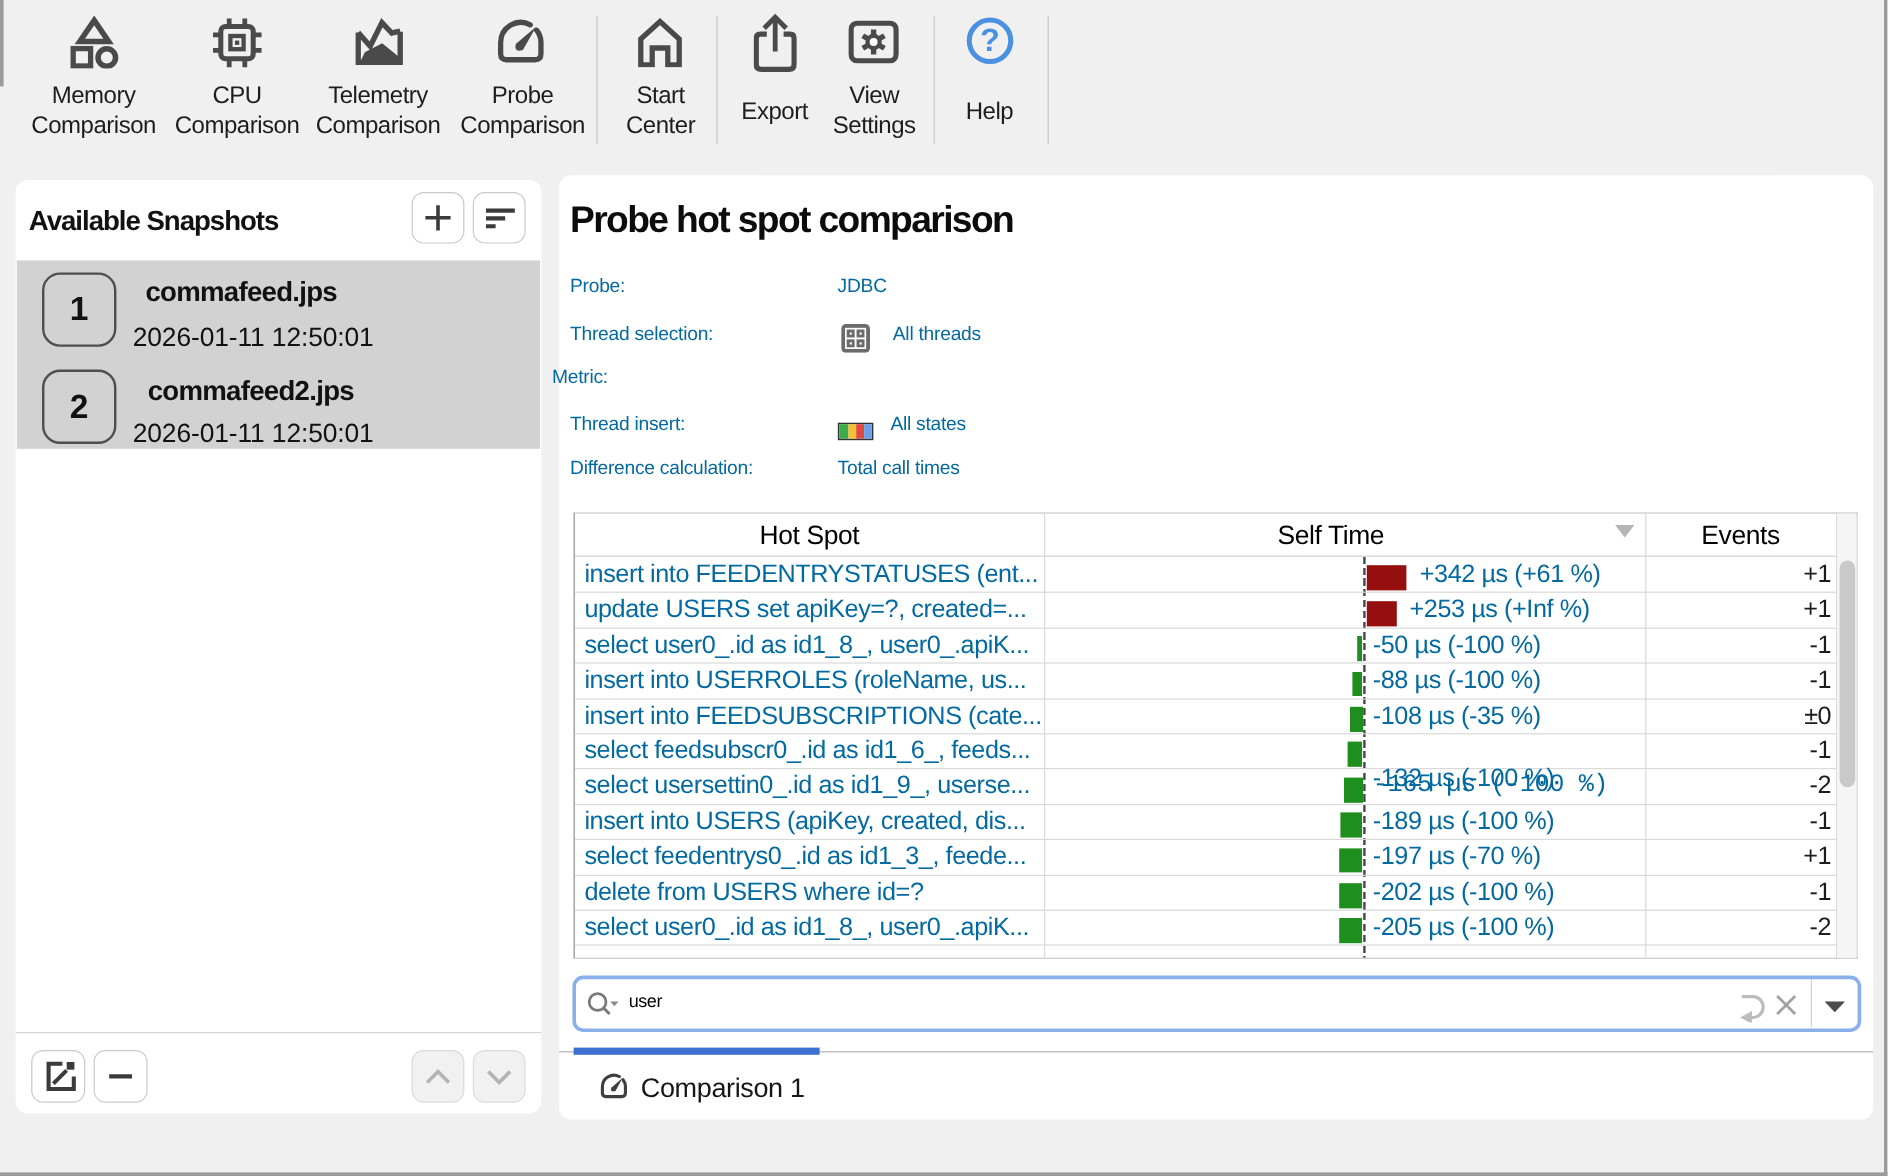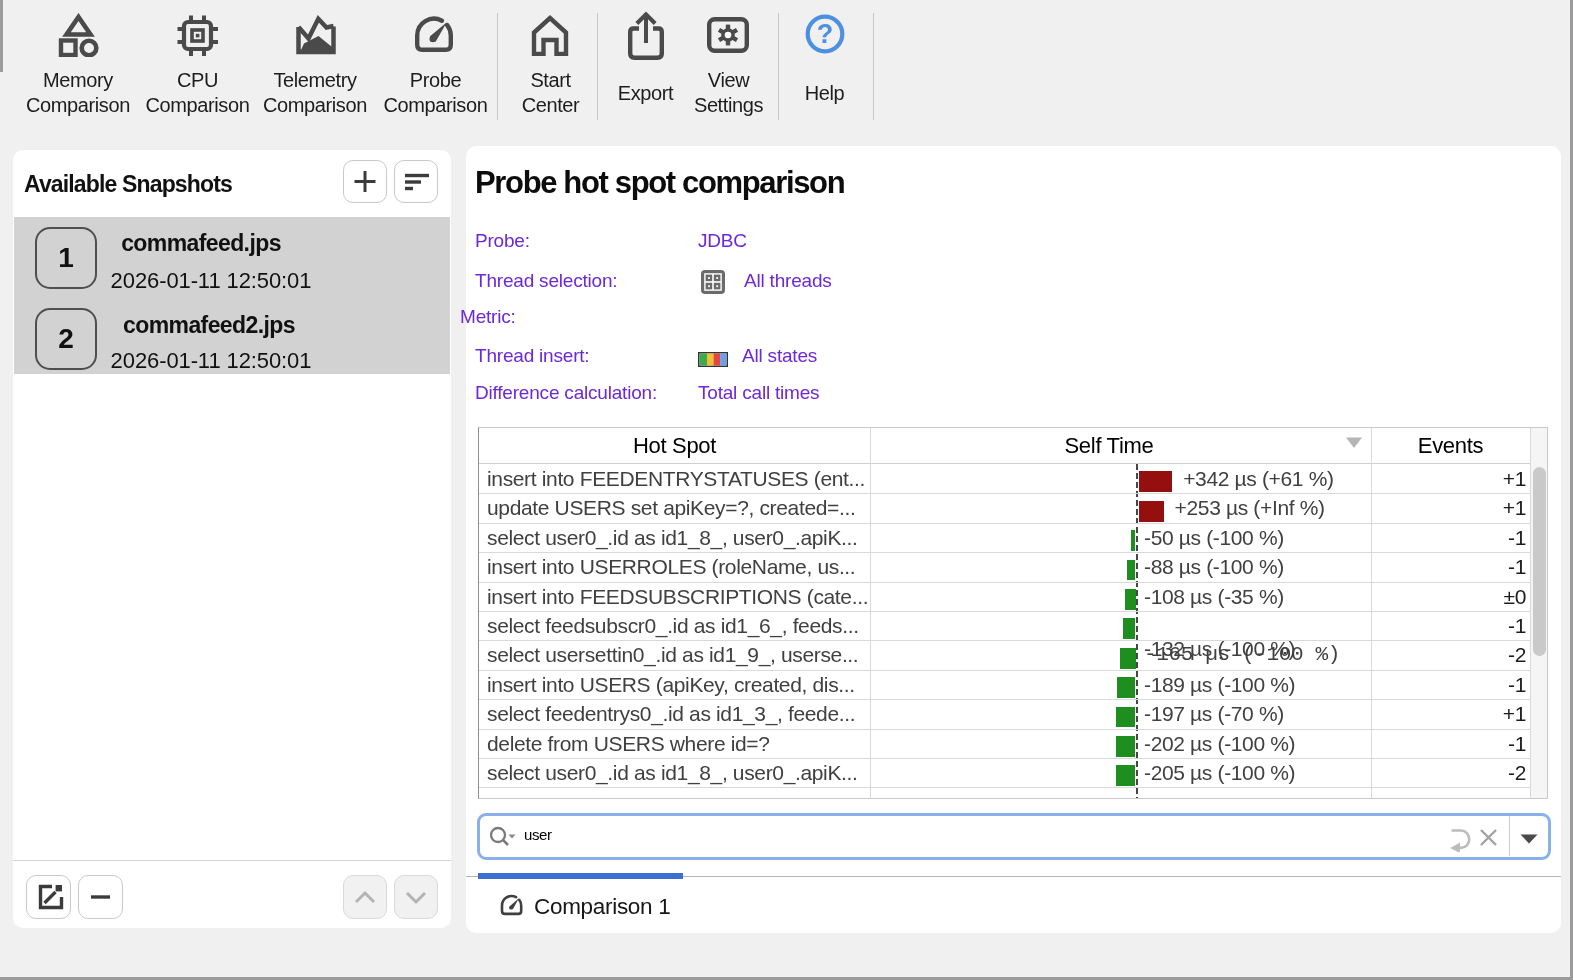--- a/index.html
+++ b/index.html
@@ -5,25 +5,25 @@
 * { margin:0; padding:0; box-sizing:border-box; }
 html,body { width:1573px; height:980px; overflow:hidden; }
 body { background:#f0f0f0; font-family:"Liberation Sans", sans-serif; color:#1c1c1c; position:relative; }
 .abs { position:absolute; }
 .tbi { position:absolute; text-align:center; font-size:20px; line-height:25px; letter-spacing:-0.4px; color:#1d1d1d; white-space:nowrap; }
 .tsep { position:absolute; width:1px; background:#c6c6c6; top:13px; height:107px; }
 .card { position:absolute; background:#fff; border-radius:10px; }
 .btn { position:absolute; background:#fff; border:1px solid #c9c9c9; border-radius:10px; }
 .btnd { position:absolute; background:#f1f1f1; border:1px solid #dadada; border-radius:10px; }
 .hrow { position:absolute; font-size:22px; letter-spacing:-0.3px; color:#000; }
-.cell { position:absolute; white-space:nowrap; overflow:hidden; font-size:21px; letter-spacing:-0.35px; color:#404040; line-height:29px; }
+.cell { position:absolute; white-space:nowrap; overflow:hidden; font-size:21px; letter-spacing:-0.35px; color:#0369a1; line-height:29px; }
 .rline { position:absolute; left:479px; width:1051px; height:1px; background:#d9d9d9; }
 .bar { position:absolute; height:20.8px; }
 .ev { position:absolute; text-align:right; font-size:21px; letter-spacing:-0.35px; line-height:29px; }
-.lbl { position:absolute; font-size:19px; letter-spacing:-0.2px; color:#6d28d9; white-space:nowrap; }
+.lbl { position:absolute; font-size:16px; letter-spacing:-0.2px; color:#0369a1; white-space:nowrap; }
 </style>
 </head>
 <body>
 
 <div class="abs" style="left:0;top:0;width:3px;height:72px;background:#9b9b9b;"></div>
 <div class="abs" style="left:1570px;top:0;width:3px;height:980px;background:#9b9b9b;"></div>
 <div class="abs" style="left:0;top:977px;width:1573px;height:3px;background:#9b9b9b;"></div>
 
 <div id="toolbar">
 <div class="tsep" style="left:497px;"></div>

